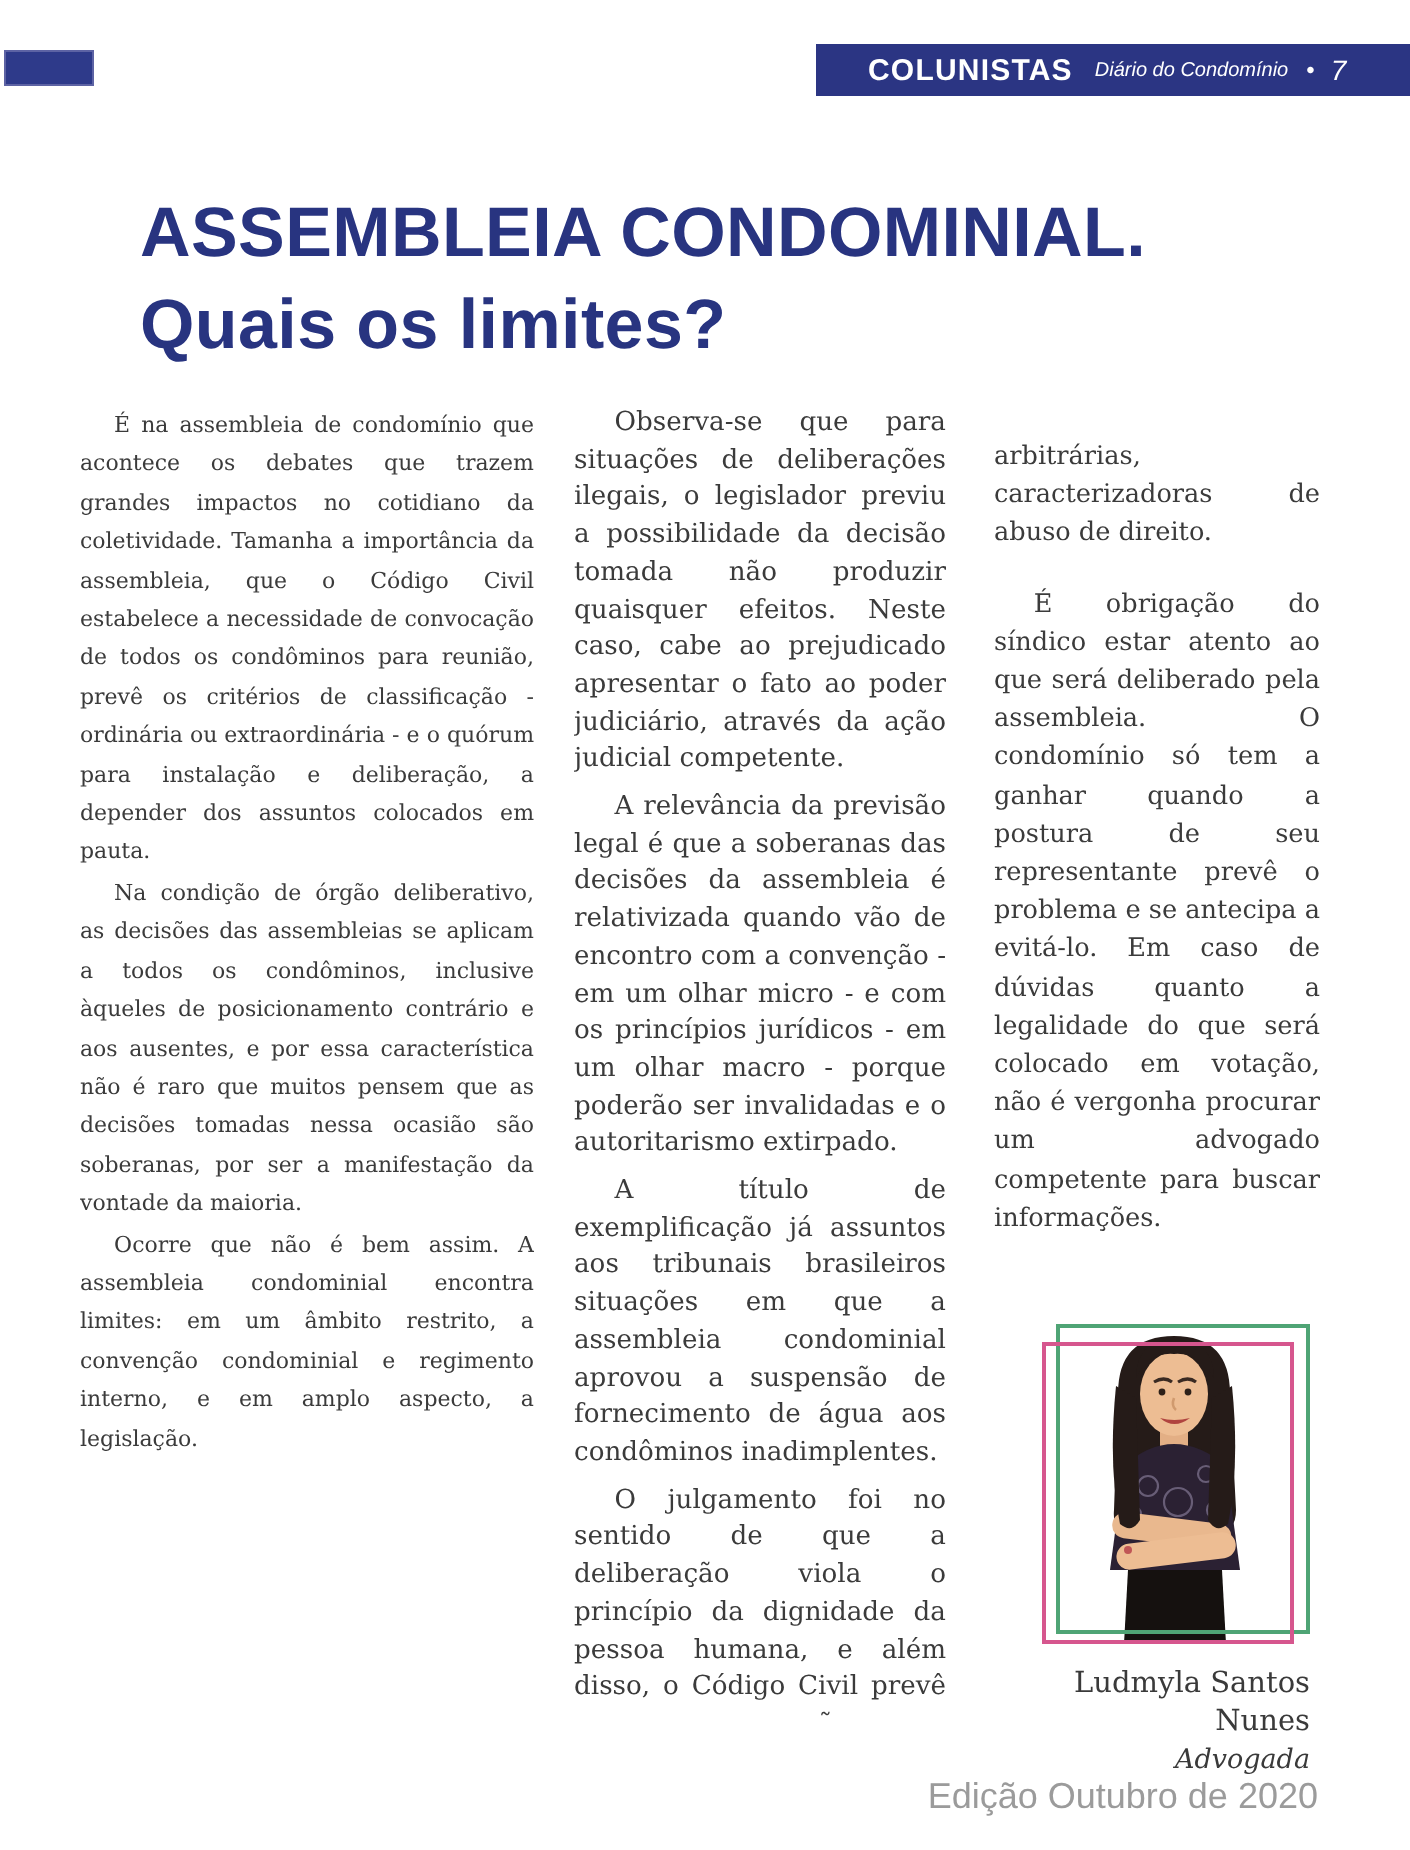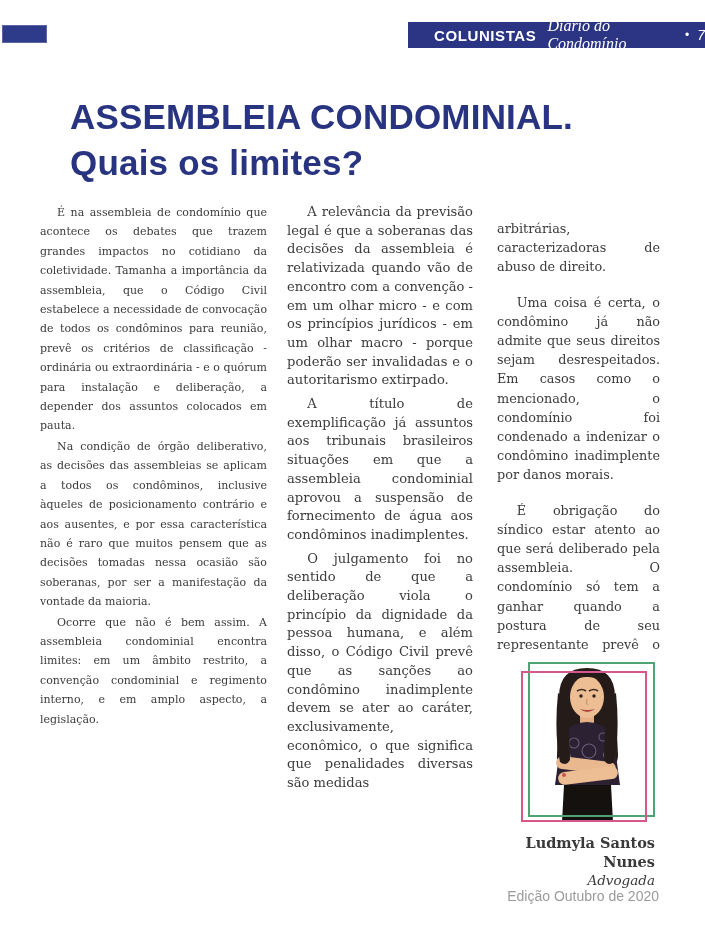--- a/index.html
+++ b/index.html
@@ -12,21 +12,21 @@
     position:absolute;left:2px;top:25px;width:45px;height:18px;
     background:#2e3a8a;border:1px solid #5d63a4;box-sizing:border-box;
   }
   .hdr-bar{
     position:absolute;left:408px;right:0;top:22px;height:26px;
     background:#2b3583;color:#ffffff;display:flex;align-items:center;
     padding-left:26px;box-sizing:border-box;
     font-family:"Liberation Sans", sans-serif;
   }
   .hdr-bar .section{font-weight:bold;font-size:15px;letter-spacing:0.6px;}
-  .hdr-bar .pub{font-style:italic;font-size:16px;margin-left:11px;font-family:Liberation Serif, serif;}
+  .hdr-bar .pub{font-style:italic;font-size:10px;margin-left:11px;}
   .hdr-bar .dot{font-size:12px;margin-left:9px;}
   .hdr-bar .pagenum{font-style:italic;font-size:14px;margin-left:8px;}
   
   .title{
     position:absolute;left:70px;top:94px;width:640px;
     font-family:"Liberation Sans", sans-serif;font-weight:bold;
     color:#283480;line-height:46px;font-size:35px;letter-spacing:0.2px;
   }
   
   .col{position:absolute;top:203px;color:#3b3b3b;text-align:justify;overflow:hidden;}
@@ -41,25 +41,25 @@
   
   .frame{position:absolute;box-sizing:border-box;background:transparent;}
   .frame.green{left:528px;top:662px;width:127px;height:155px;border:2px solid #4fa475;z-index:3;}
   .frame.pink{left:521px;top:671px;width:126px;height:151px;border:2px solid #d6568e;z-index:4;}
   .photo{position:absolute;left:522px;top:663px;width:131px;height:159px;z-index:2;overflow:hidden;}
   
   .caption{
     position:absolute;left:495px;top:833px;width:160px;text-align:right;
     color:#3a3a3a;font-family:"DejaVu Serif", serif;
   }
-  .caption .name{font-weight:bold;font-size:14.5px;line-height:19px;}
+  .caption .name{font-weight:normal;font-size:14.5px;line-height:19px;}
   .caption .role{font-style:italic;font-size:13.5px;line-height:19px;}
   
   .footer{
-    position:absolute;right:46px;top:888px;color:#9b9b9b;font-size:14px;
+    position:absolute;right:46px;top:888px;color:#9b9b9b;font-size:18px;
     font-family:"Liberation Sans", sans-serif;
   }
 </style>
 </head>
 <body>
 
 <div class="hdr-block"></div>
 <div class="hdr-bar">
   <span class="section">COLUNISTAS</span>
   <span class="pub">Diário do Condomínio</span>
@@ -73,28 +73,28 @@
 </div>
 
 <div class="col col1">
   <p>É na assembleia de condomínio que acontece os debates que trazem grandes impactos no cotidiano da coletividade. Tamanha a importância da assembleia, que o Código Civil estabelece a necessidade de convocação de todos os condôminos para reunião, prevê os critérios de classificação - ordinária ou extraordinária - e o quórum para instalação e deliberação, a depender dos assuntos colocados em pauta.</p>
   <p>Na condição de órgão deliberativo, as decisões das assembleias se aplicam a todos os condôminos, inclusive àqueles de posicionamento contrário e aos ausentes, e por essa característica não é raro que muitos pensem que as decisões tomadas nessa ocasião são soberanas, por ser a manifestação da vontade da maioria.</p>
   <p>Ocorre que não é bem assim. A assembleia condominial encontra limites: em um âmbito restrito, a convenção condominial e regimento interno, e em amplo aspecto, a legislação.</p>
 
 </div>
 
 <div class="col col2">
+  <p>Observa-se que para situações de deliberações ilegais, o legislador previu a possibilidade da decisão tomada não produzir quaisquer efeitos. Neste caso, cabe ao prejudicado apresentar o fato ao poder judiciário, através da ação judicial competente.</p>
   <p>A relevância da previsão legal é que a soberanas das decisões da assembleia é relativizada quando vão de encontro com a convenção - em um olhar micro - e com os princípios jurídicos - em um olhar macro - porque poderão ser invalidadas e o autoritarismo extirpado.</p>
   <p>A título de exemplificação já assuntos aos tribunais brasileiros situações em que a assembleia condominial aprovou a suspensão de fornecimento de água aos condôminos inadimplentes.</p>
   <p>O julgamento foi no sentido de que a deliberação viola o princípio da dignidade da pessoa humana, e além disso, o Código Civil prevê que as sanções ao condômino inadimplente devem se ater ao caráter, exclusivamente, econômico, o que significa que penalidades diversas são medidas</p>
 </div>
 
 <div class="col col3">
   <p class="noindent">arbitrárias, caracterizadoras de abuso de direito.</p>
-  <p>Uma coisa é certa, o condômino já não admite que seus direitos sejam desrespeitados. Em casos como o mencionado, o condomínio foi condenado a indenizar o condômino inadimplente por danos morais.</p>
   <p>É obrigação do síndico estar atento ao que será deliberado pela assembleia. O condomínio só tem a ganhar quando a postura de seu representante prevê o problema e se antecipa a evitá-lo. Em caso de dúvidas quanto a legalidade do que será colocado em votação, não é vergonha procurar um advogado competente para buscar informações.</p>
 </div>
 
 <div class="photo">
   <svg width="131" height="159" viewBox="0 0 131 159" xmlns="http://www.w3.org/2000/svg">
 
     <path d="M37,34 Q37,5 65,5 Q93,5 93,34 L96,92 Q96,104 86,101 L44,101 Q34,104 35,92 Z" fill="#251b18"></path>
 
     <rect x="58" y="48" width="14" height="16" fill="#e3af85"></rect>
 

